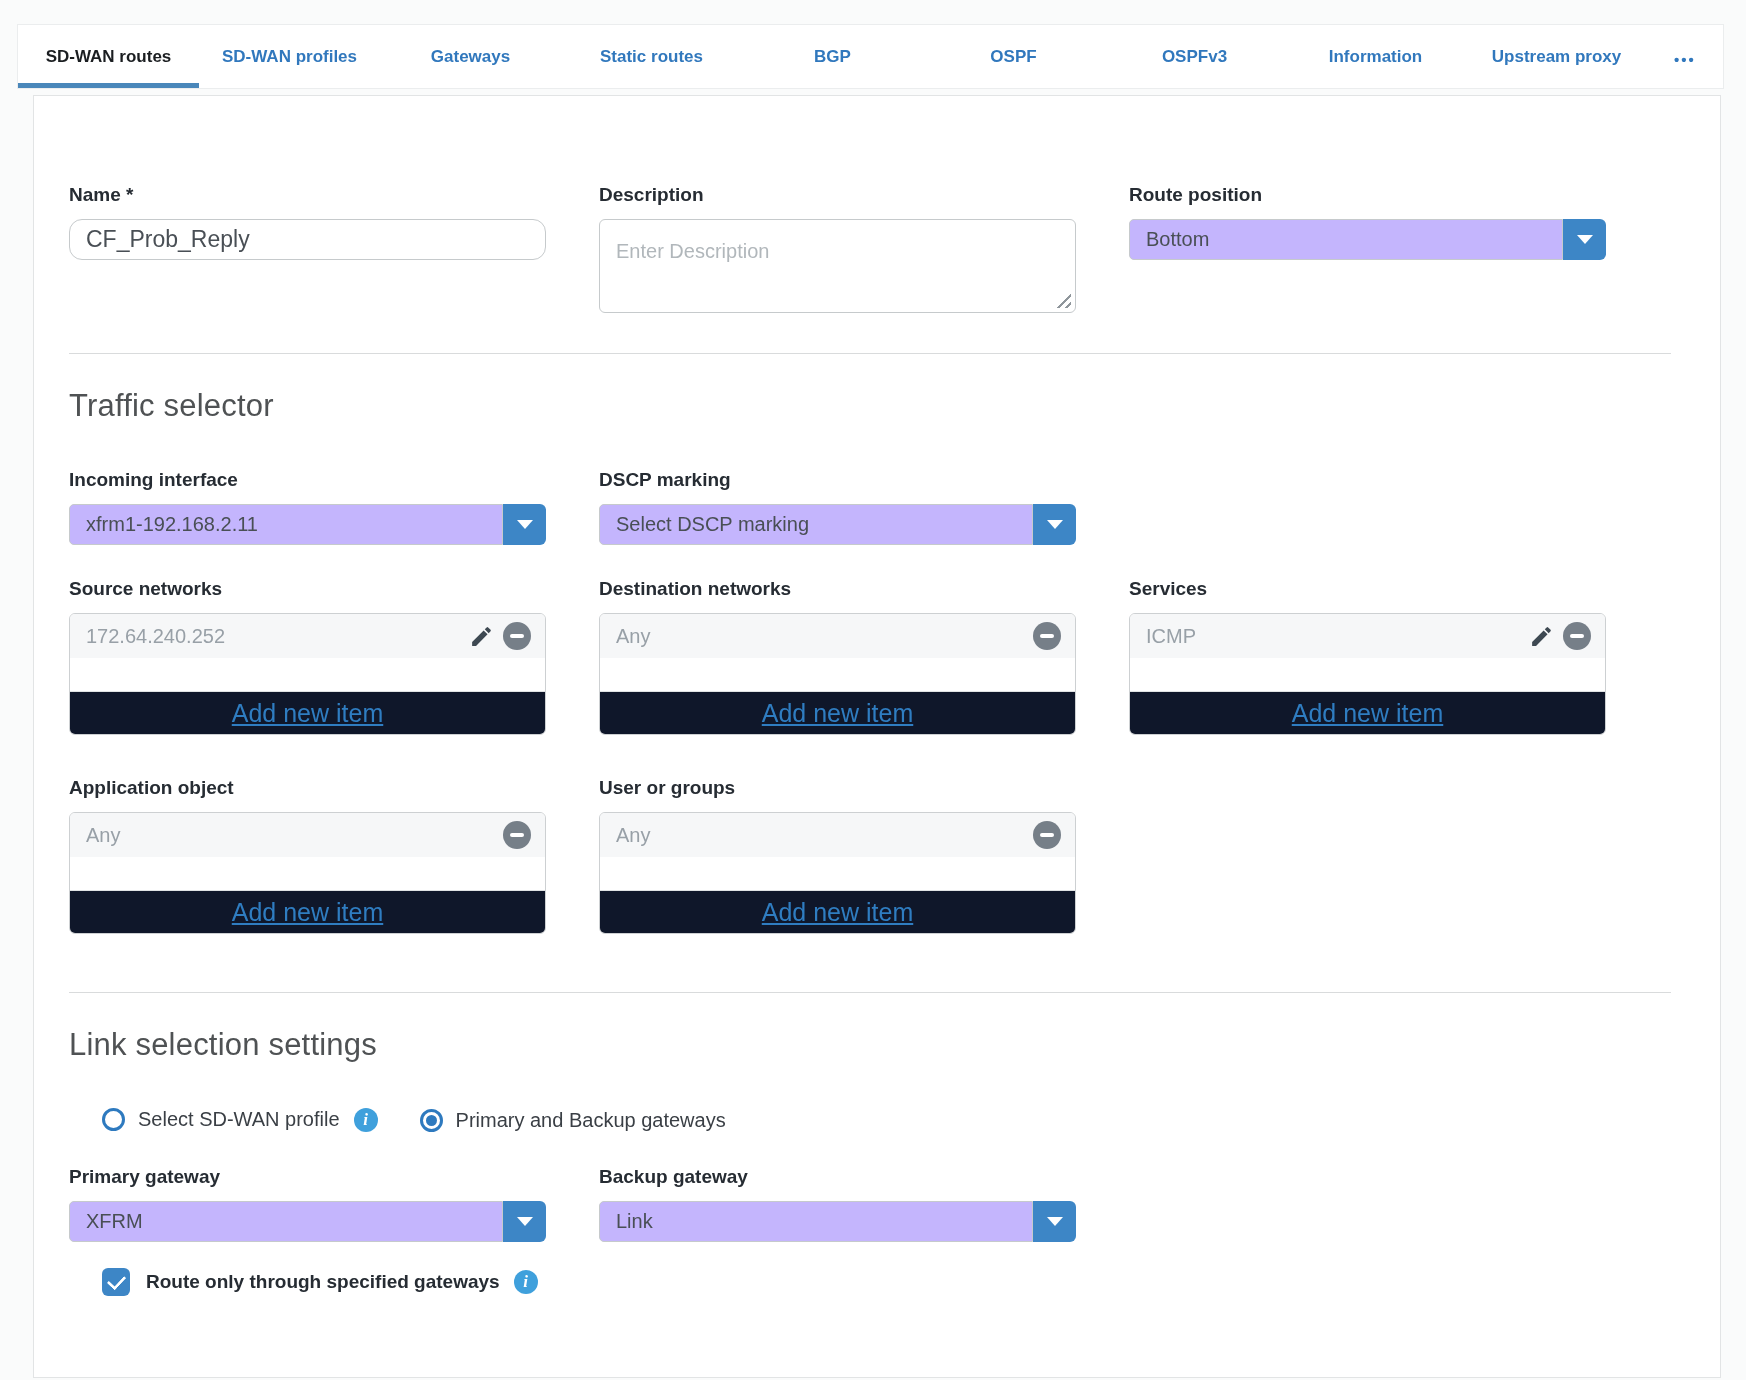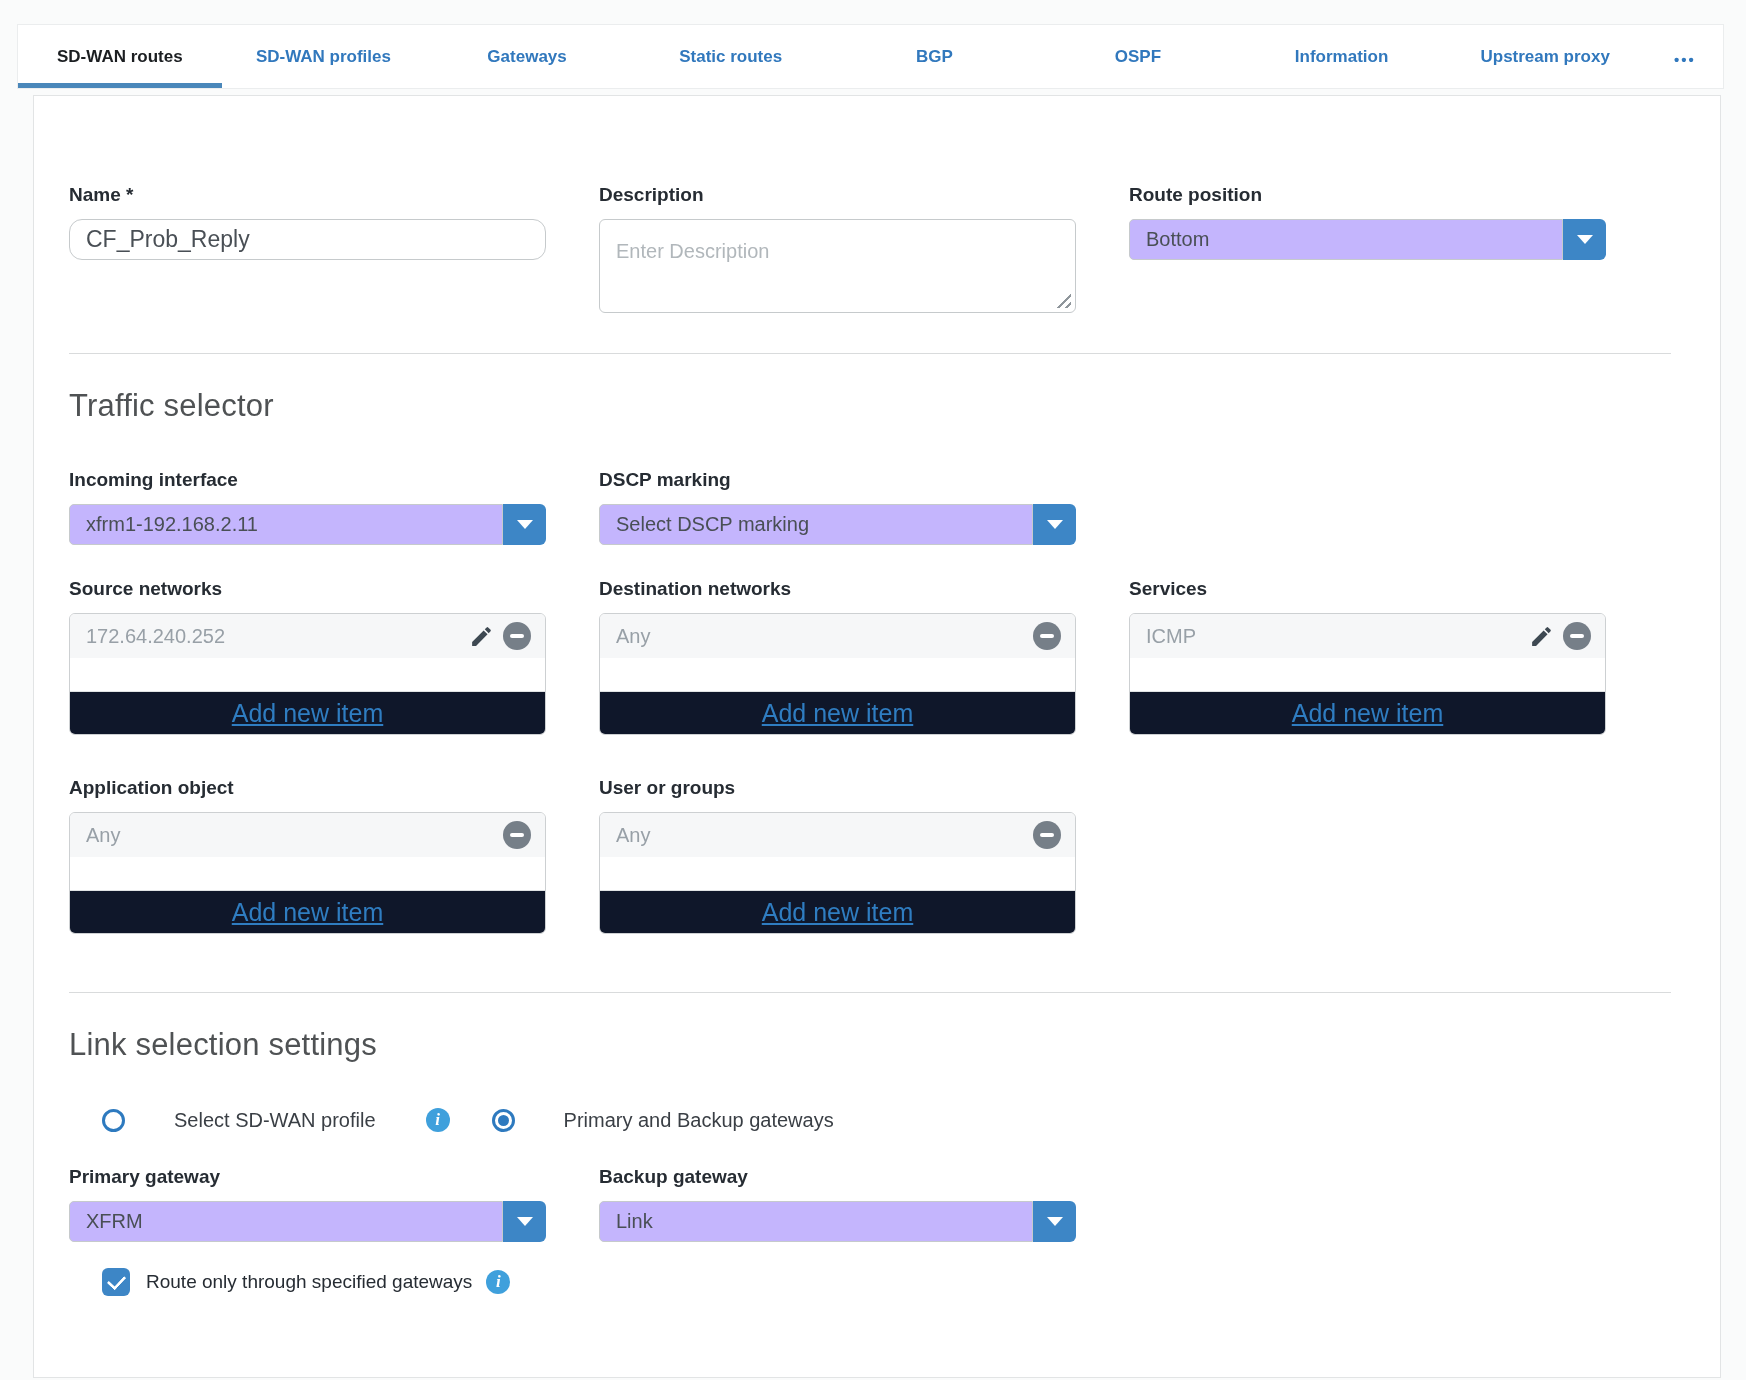--- a/index.html
+++ b/index.html
@@ -90,21 +90,21 @@
   .icon-pencil { width: 25px; height: 25px; cursor: pointer; }
   .icon-pencil svg { display: block; width: 25px; height: 25px; fill: #3e4952; }
   .icon-minus {
     width: 28px; height: 28px; border-radius: 50%; background: #767f88;
     display: flex; align-items: center; justify-content: center; cursor: pointer;
   }
   .icon-minus::before { content: ""; width: 14px; height: 4px; border-radius: 2px; background: #ffffff; }
 
   
   .radio-row { display: flex; align-items: center; margin-left: 68px; gap: 42px; }
-  .radio-opt { display: flex; align-items: center; cursor: pointer; gap: 36px; }
+  .radio-opt { display: flex; cursor: pointer; }
   .radio-circle {
     width: 23px; height: 23px; border-radius: 50%; border: 3.5px solid #2e7abf; background: #fff;
     display: flex; align-items: center; justify-content: center; flex: none;
   }
   .radio-circle.selected::before { content: ""; width: 11px; height: 11px; border-radius: 50%; background: #2e7abf; }
   .radio-label { font-size: 20px; color: #3a3f45; margin-left: 13px; white-space: nowrap; }
   .info-icon {
     width: 24px; height: 24px; border-radius: 50%; background: #3fa0dc; margin-left: 14px;
     display: flex; align-items: center; justify-content: center; flex: none; cursor: pointer;
     color: #fff; font-family: "Liberation Serif", serif; font-style: italic; font-weight: 700; font-size: 17px;
@@ -112,21 +112,21 @@
   .check-row { display: flex; align-items: center; margin-left: 68px; }
   .checkbox {
     width: 28px; height: 28px; border-radius: 6px; background: #3d86c6; position: relative;
     cursor: pointer; flex: none;
   }
   .checkbox::after {
     content: ""; position: absolute; left: 9px; top: 4px; width: 8px; height: 14px;
     border-right: 3.5px solid #fff; border-bottom: 3.5px solid #fff; transform: rotate(43deg);
     border-radius: 1px;
   }
-  .check-label { font-size: 19px; font-weight: 400; color: #262c33; margin-left: 16px; white-space: nowrap; }
+  .check-label { font-size: 19px; font-weight: 700; color: #262c33; margin-left: 16px; white-space: nowrap; }
 
   
   .mt-row1 { margin-top: 88px; }
   .mt-div1 { margin-top: 40px; }
   .mt-h1   { margin-top: 34px; }
   .mt-row2 { margin-top: 45px; }
   .mt-row3 { margin-top: 33px; }
   .mt-row4 { margin-top: 42px; }
   .mt-div2 { margin-top: 58px; }
   .mt-h2   { margin-top: 34px; }
@@ -139,20 +139,21 @@
 
 <div class="screen">
 
   <div class="tabbar">
     <div class="tab active">SD-WAN routes</div>
     <div class="tab">SD-WAN profiles</div>
     <div class="tab">Gateways</div>
     <div class="tab">Static routes</div>
     <div class="tab">BGP</div>
     <div class="tab">OSPF</div>
+    <div class="tab">OSPFv3</div>
     <div class="tab">Information</div>
     <div class="tab">Upstream proxy</div>
     <div class="tab-more">•••</div>
   </div>
 
   <div class="card">
 
     <div class="grid mt-row1">
       <div>
         <div class="flabel">Name *</div>

